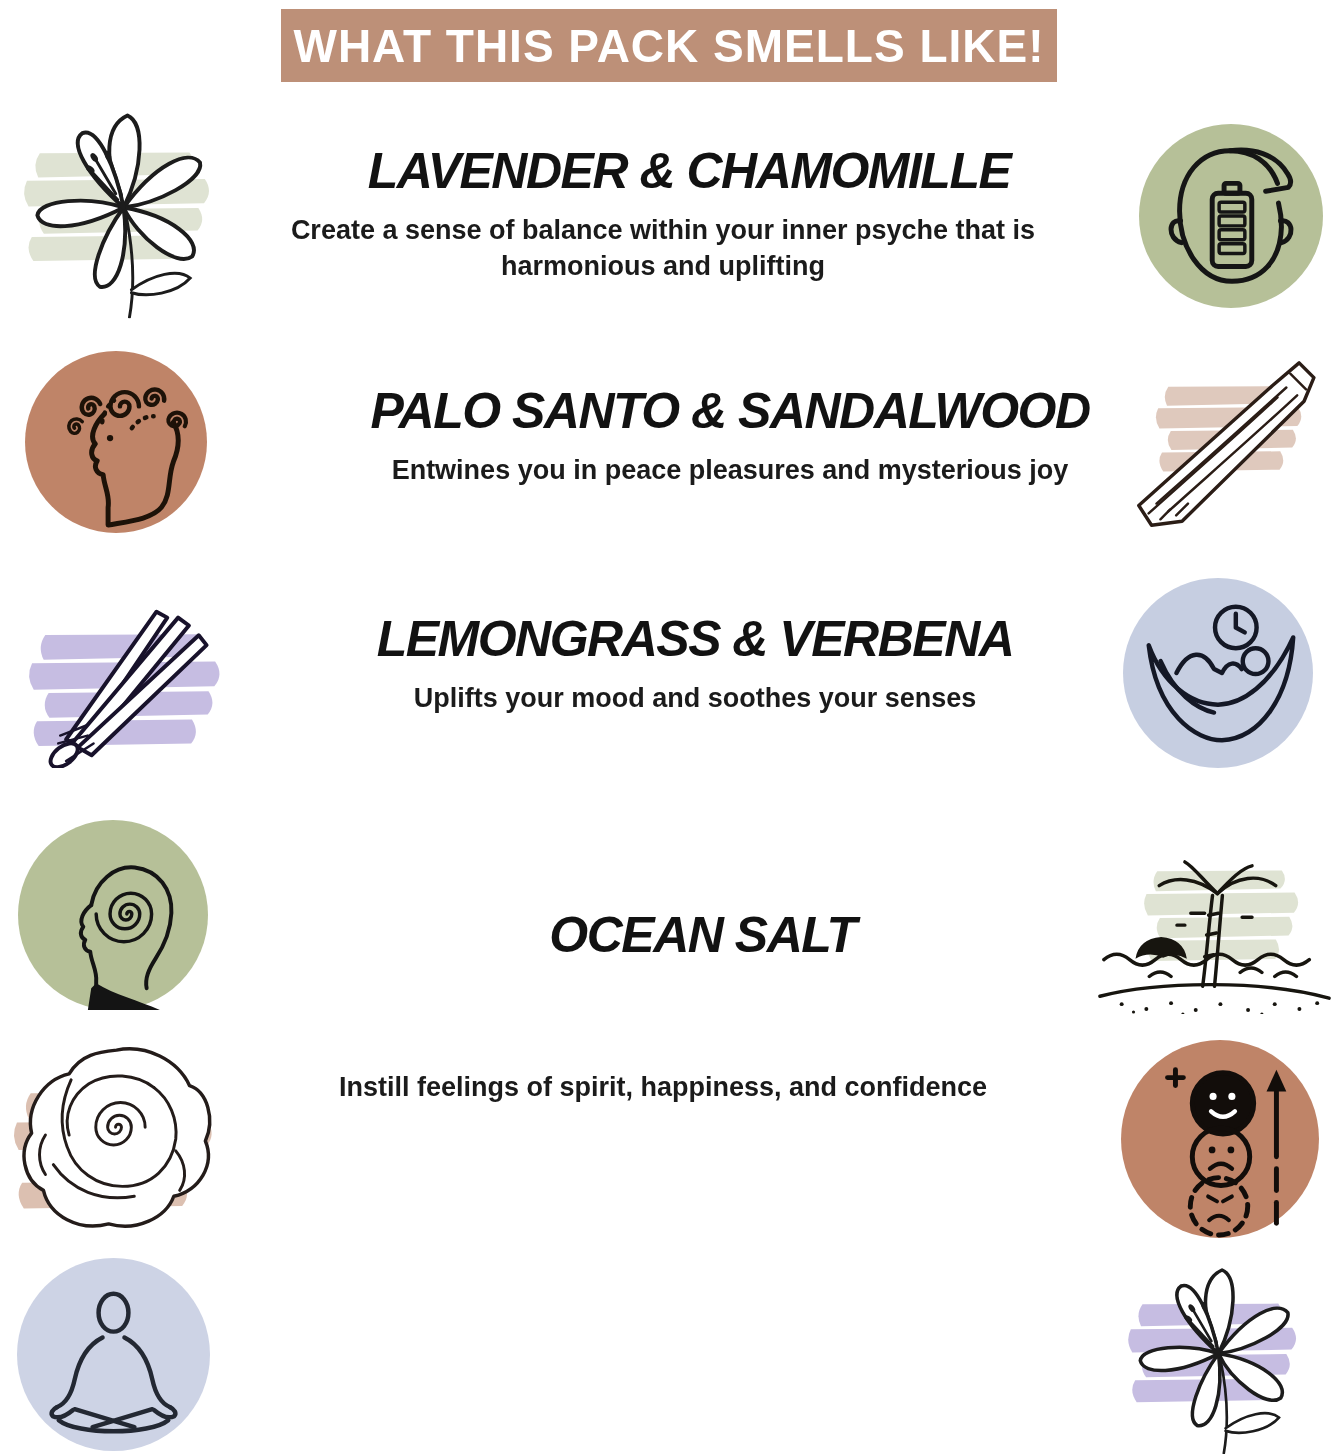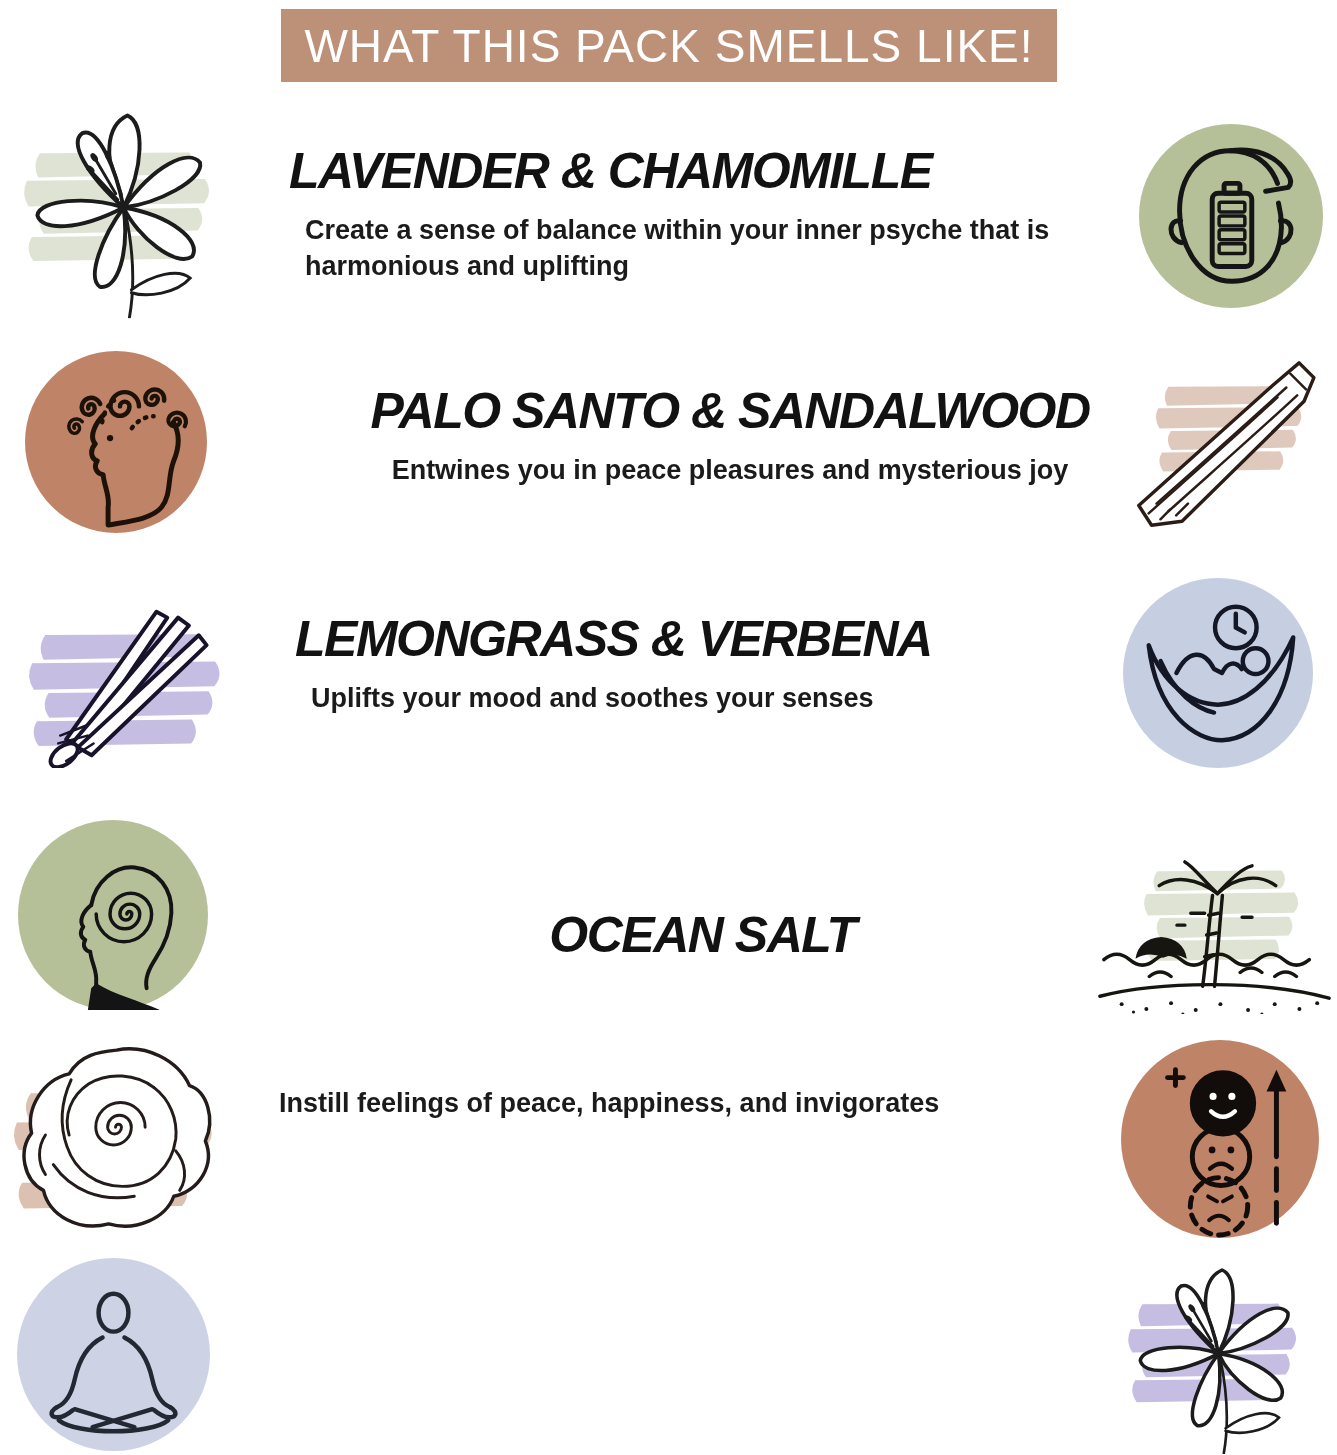--- a/index.html
+++ b/index.html
@@ -5,31 +5,31 @@
   html,body{margin:0;padding:0;background:#ffffff;}
   .page{
     position:relative;width:1337px;height:1455px;background:#fff;overflow:hidden;
     font-family:"Liberation Sans","DejaVu Sans",sans-serif;color:#141414;
   }
   .banner{
     position:absolute;left:281px;top:9px;width:776px;height:73px;
     background:var(--header_bg,#bd9078);display:flex;align-items:center;justify-content:center;
   }
   .banner h1{
-    margin:0;color:#fff;font-size:46px;font-weight:400;letter-spacing:1px;white-space:nowrap;
+    margin:0;color:#fff;font-size:46px;font-weight:700;letter-spacing:1px;white-space:nowrap;
   }
   .entry{position:absolute;}
   .entry-title{
     margin:0 0 16px 0;font-size:50px;line-height:1.02;font-weight:bold;font-style:italic;
     letter-spacing:-1.5px;color:#121212;
   }
   .entry-desc{
-    margin:16px;font-size:27px;line-height:1.32;font-weight:600;color:#1b1b1b;
-  }
-  .align-left{text-align:left;}
+    margin:0;font-size:27px;line-height:1.32;font-weight:600;color:#1b1b1b;
+  }
+  .align-left{text-align:center;}
   .align-center{text-align:center;}
   .align-right{text-align:right;}
   .art{position:absolute;display:block;}
   .circle{position:absolute;border-radius:50%;}
   .circle svg{width:100%;height:100%;display:block;}
   .bg-sage{background:var(--sage_circle,#b6c098);}
   .bg-terracotta{background:var(--terracotta_circle,#bf8468);}
   .bg-periwinkle{background:var(--periwinkle_circle,#c6cee1);}
   .bg-periwinkle-light{background:var(--periwinkle_circle_light,#cdd3e5);}
   .defs-holder{position:absolute;width:0;height:0;overflow:hidden;}
@@ -293,21 +293,21 @@
     <h2 class="entry-title">OCEAN SALT</h2>
   </section>
   <svg class="art" style="left:1091px;top:856px;width:246px;height:158px;--brush:var(--sage_brush)" viewBox="0 0 247 160">
       <use href="#sym-beach"></use>
     </svg>
 
   <svg class="art" style="left:2px;top:1040px;width:232px;height:198px;--brush:var(--rose_brush)" viewBox="0 0 235 200">
       <use href="#sym-rose"></use>
     </svg>
   <section class="entry align-left" style="left:263px;top:1070px;width:800px;">
-    <p class="entry-desc">Instill feelings of peace, happiness, and invigorates</p>
+    <p class="entry-desc">Instill feelings of spirit, happiness, and confidence</p>
   </section>
   <div class="circle bg-terracotta" style="left:1121px;top:1040px;width:198px;height:198px;">
     <svg viewBox="0 0 200 200">
         <use href="#sym-mood"></use>
       </svg>
   </div>
 
   <div class="circle bg-periwinkle-light" style="left:17px;top:1258px;width:193px;height:193px;">
     <svg viewBox="0 0 194 194">
         <use href="#sym-meditate"></use>

